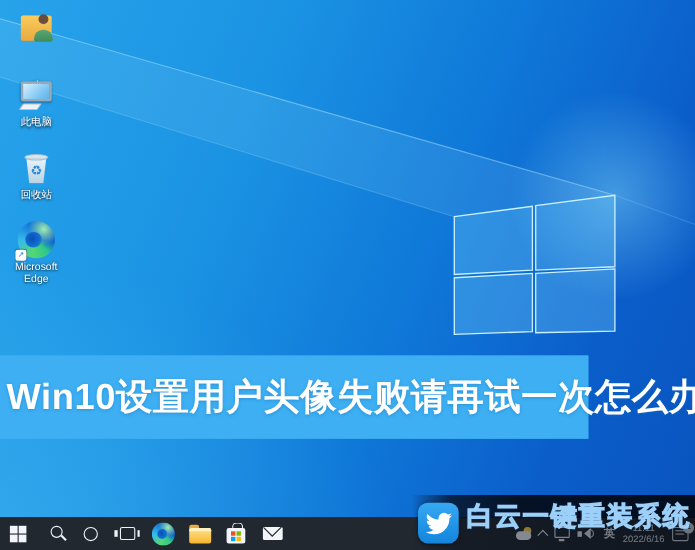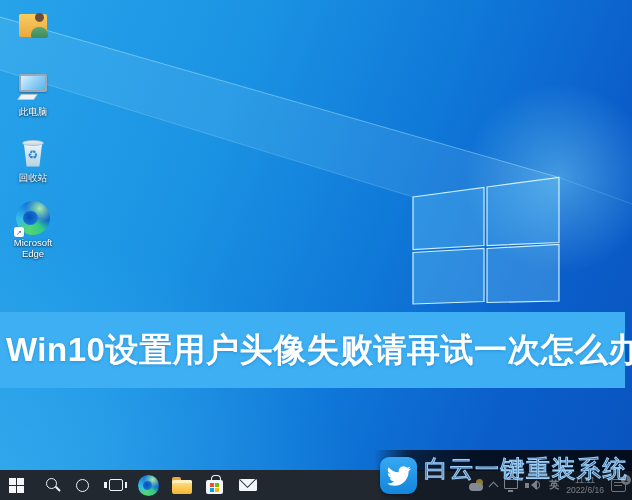--- a/index.html
+++ b/index.html
@@ -57,21 +57,21 @@
       radial-gradient(circle at 70% 22%, #9fefae 0%, rgba(159,239,174,0) 40%),
       conic-gradient(from 140deg at 50% 48%, #2fc98a 0deg, #55d673 55deg, #35bbea 125deg, #1478da 195deg, #0b55bf 265deg, #0e66cf 320deg, #2fc98a 360deg); }
   .edge-logo::after { content:''; position:absolute; left:22%; top:30%; width:42%; height:42%; border-radius:50%;
       background:radial-gradient(circle at 42% 42%, #0a4db4 0%, #1271d4 60%, rgba(18,113,212,0) 100%); }
   .edge-desktop { width:34px; height:34px; }
   .shortcut-badge { position:absolute; left:-2px; bottom:-2px; width:10px; height:10px; background:#fff;
       border-radius:2px; display:flex; align-items:center; justify-content:center;
       font-size:7px; line-height:7px; color:#1b6fd0; box-shadow:0 0 1px rgba(0,0,0,0.4); }
 
   
-  .banner { position:absolute; left:0; top:312px; width:625px; height:76px; z-index:5;
+  .banner { position:absolute; left:0; top:323px; width:535px; height:76px; z-index:5;
             display:flex; align-items:center; padding-left:6px; }
   .banner-text { font-size:33px; font-weight:bold; color:#ffffff; white-space:nowrap; letter-spacing:0.5px;
                  text-shadow:0 1px 3px rgba(20,110,185,0.45); }
 
   
   .taskbar { position:absolute; left:0; bottom:0; width:632px; height:30px; background:#212830; z-index:10;
              display:flex; align-items:center; }
   .tb-btn { width:33px; height:30px; display:flex; align-items:center; justify-content:center; position:relative; }
 
   .win-grid { width:15px; height:15px; display:grid; grid-template-columns:7px 7px; grid-template-rows:7px 7px; gap:1px; }
@@ -134,21 +134,21 @@
 
   
   .watermark { position:absolute; right:0; bottom:0; width:258px; height:50px; z-index:30; }
   .wm-bg-top { position:absolute; left:0; top:0; right:0; height:21px;
       background:linear-gradient(90deg, rgba(7,16,32,0) 0px, rgba(7,16,32,0.78) 36px, rgba(4,11,24,0.92) 95px, rgba(3,9,20,0.95) 100%); }
   .wm-bg-bot { position:absolute; left:0; top:21px; right:0; bottom:0;
       background:linear-gradient(90deg, rgba(4,10,22,0) 0px, rgba(4,10,22,0.40) 45px, rgba(3,8,18,0.55) 100%); }
   .tw-badge { position:absolute; left:6px; top:7px; width:37px; height:37px; border-radius:9px;
       background:linear-gradient(180deg,#36a8f3,#1385dc); box-shadow:0 1px 3px rgba(0,0,0,0.45);
       display:flex; align-items:center; justify-content:center; }
-  .wm-title { position:absolute; left:50px; top:3px; font-size:24px; font-weight:normal; letter-spacing:1.5px;
+  .wm-title { position:absolute; left:50px; top:3px; font-size:24px; font-weight:bold; letter-spacing:1.5px;
       white-space:nowrap; color:rgba(80,140,215,0.40);
       -webkit-text-stroke:1px #9cd0f8; text-shadow:0 0 2px rgba(100,170,245,0.35); }
   .wm-url { position:absolute; left:62px; top:31px; font-size:10px; font-weight:bold; letter-spacing:3px;
       color:#e8f1fb; white-space:nowrap; opacity:0.92; }
 </style>
 </head>
 <body>
 
 <div class="screen">
 

